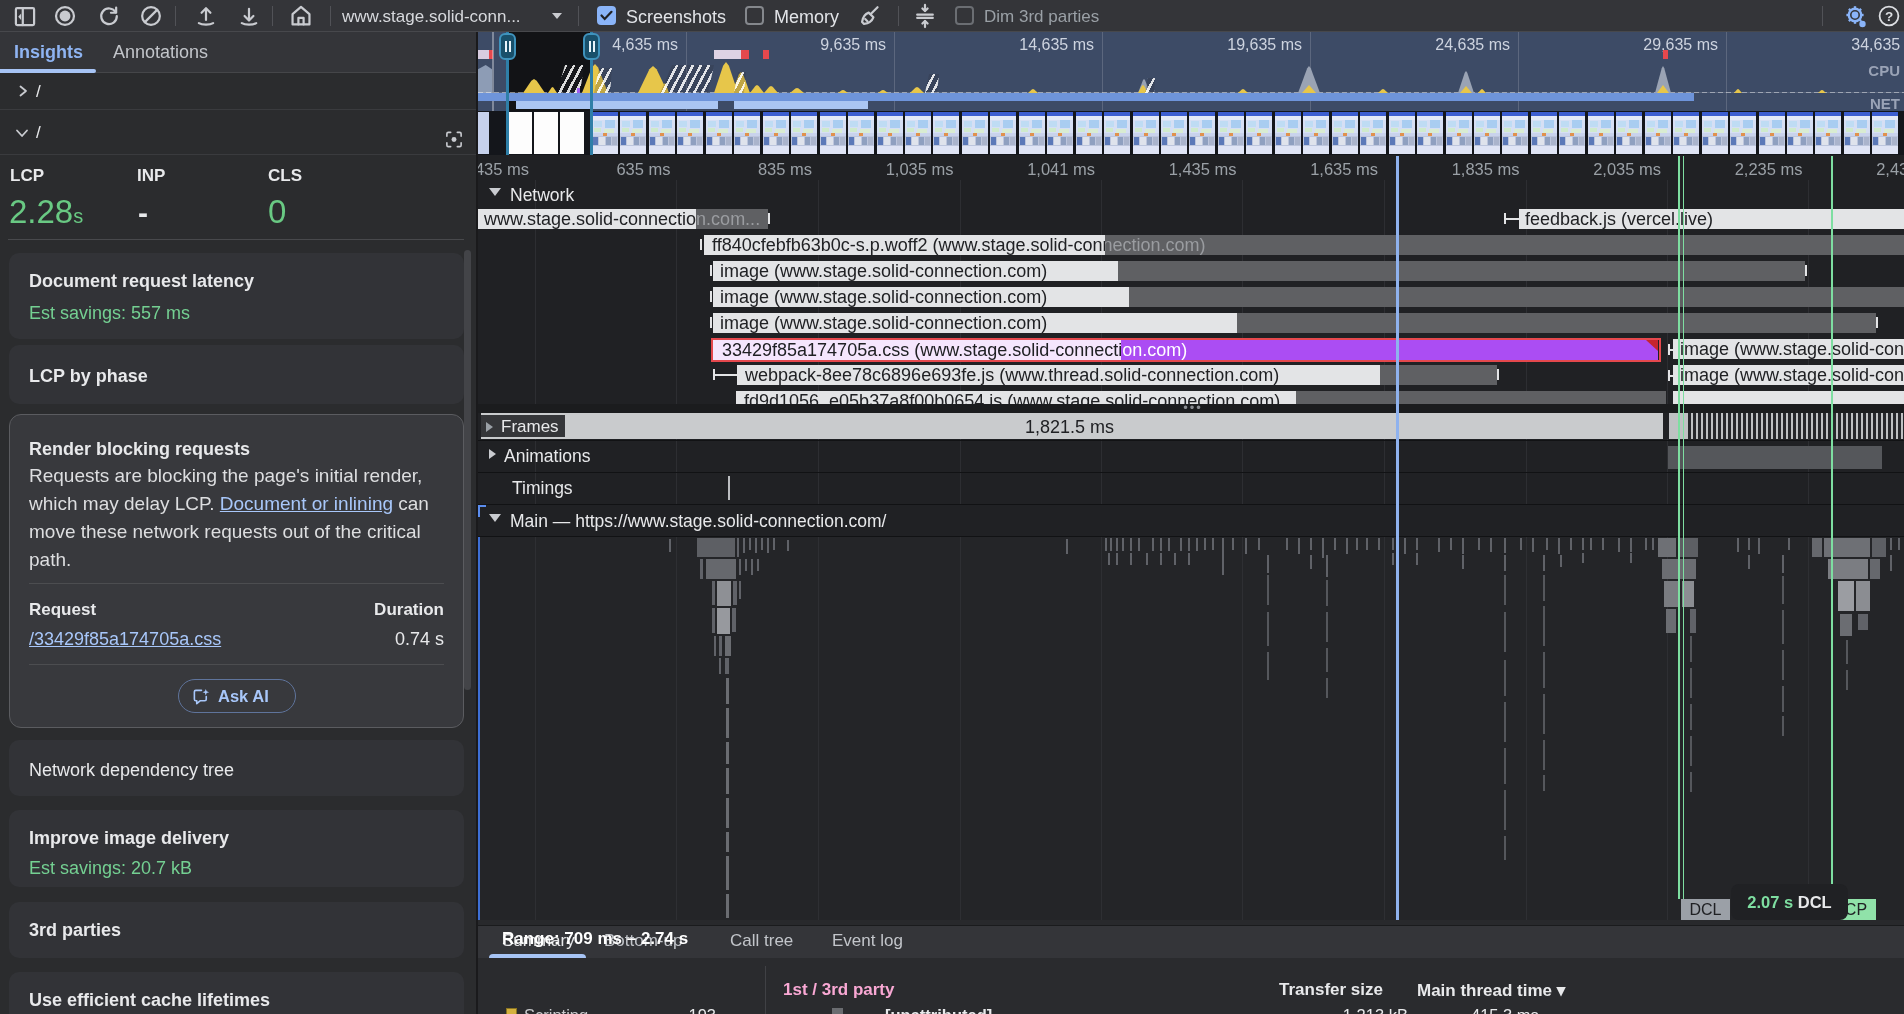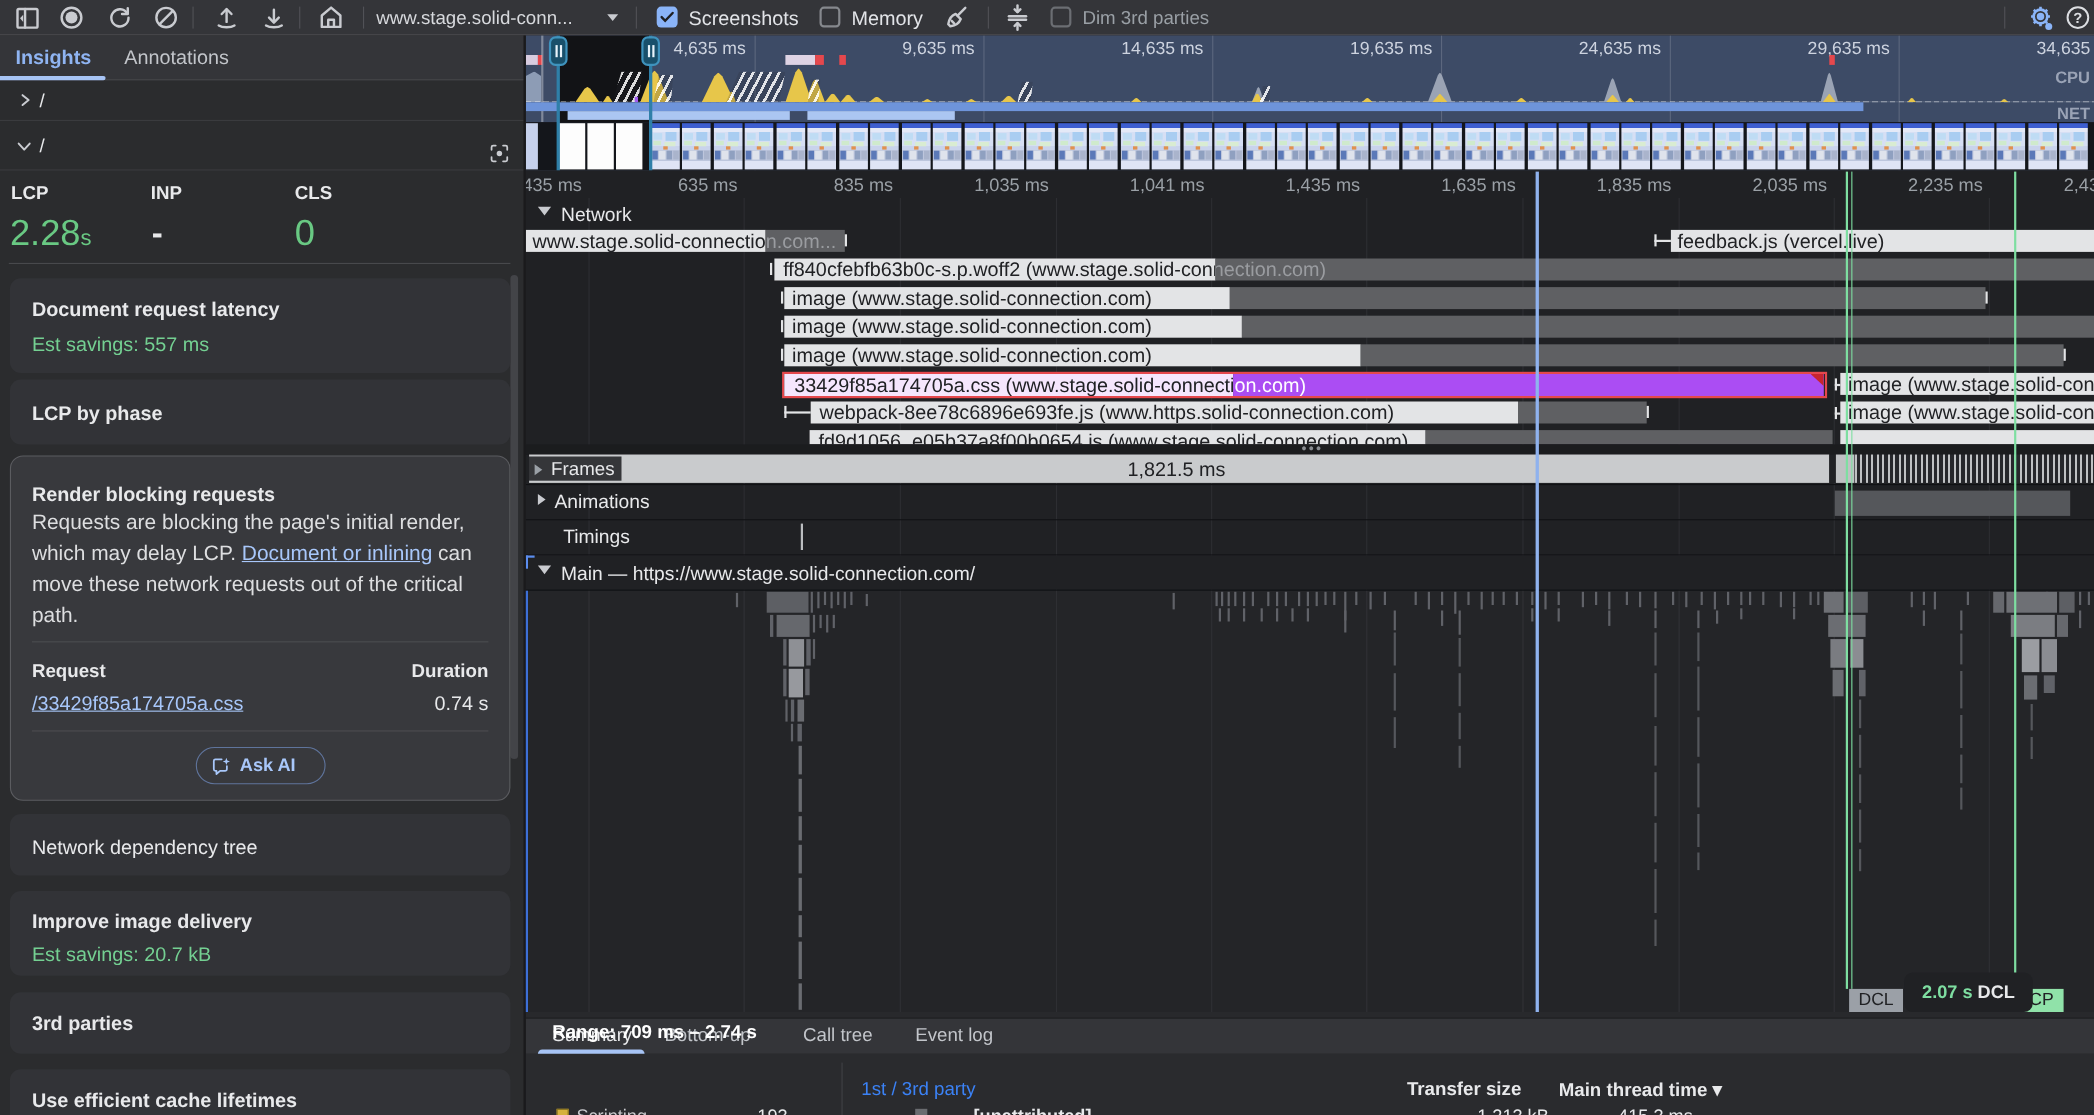--- a/index.html
+++ b/index.html
@@ -821,21 +821,21 @@
 <div style="left:1673px;top:339px;width:231px;height:20px;background:#e3e4e6;z-index:3;"></div>
 <div style="left:1673px;top:339px;width:231px;height:20px;overflow:hidden;z-index:4;color:#202124;font-size:18px;line-height:20px">
     <span class="t" style="position:absolute;left:7px">image (www.stage.solid-con</span>
   </div>
 <div style="left:713px;top:369px;width:2px;height:11px;background:#e3e4e6;z-index:3"></div>
 <div style="left:713px;top:374px;width:24px;height:2px;background:#e3e4e6;z-index:3"></div>
 <div style="left:737px;top:365px;width:643px;height:20px;background:#e3e4e6;z-index:3;"></div>
 <div style="left:1380px;top:365px;width:117px;height:20px;background:#5f6063;z-index:3;"></div>
 <div style="left:1497px;top:369px;width:2px;height:11px;background:#e3e4e6;z-index:3"></div>
 <div style="left:737px;top:365px;width:643px;height:20px;overflow:hidden;z-index:4;color:#202124;font-size:18px;line-height:20px">
-    <span class="t" style="position:absolute;left:8px">webpack-8ee78c6896e693fe.js (www.https.solid-connection.com)</span>
+    <span class="t" style="position:absolute;left:8px">webpack-8ee78c6896e693fe.js (www.thread.solid-connection.com)</span>
   </div>
 <div style="left:1668px;top:370px;width:2px;height:11px;background:#e3e4e6;z-index:3"></div>
 <div style="left:1668px;top:375px;width:5px;height:2px;background:#e3e4e6;z-index:3"></div>
 <div style="left:1673px;top:365px;width:231px;height:20px;background:#e3e4e6;z-index:3;"></div>
 <div style="left:1673px;top:365px;width:231px;height:20px;overflow:hidden;z-index:4;color:#202124;font-size:18px;line-height:20px">
     <span class="t" style="position:absolute;left:7px">image (www.stage.solid-con</span>
   </div>
 <div style="left:478px;top:391px;width:1426px;height:13px;overflow:hidden;z-index:3">
     <div style="left:258px;top:0;width:560px;height:13px;background:#e3e4e6"></div>
     <div style="left:818px;top:0;width:370px;height:13px;background:#5f6063"></div>
@@ -1052,21 +1052,21 @@
 <div style="left:478px;top:920px;width:1426px;height:5px;background:#28292c;z-index:6"></div>
 <div style="left:478px;top:925px;width:1426px;height:33px;background:#343539;border-top:1px solid #1a1b1d;z-index:6"></div>
 <div style="left:502px;top:931px;color:#e8e9eb;font-size:17px;z-index:7">Summary</div>
 <div style="left:604px;top:931px;color:#c2c5ca;font-size:17px;z-index:7">Bottom-up</div>
 <div style="left:730px;top:931px;color:#c2c5ca;font-size:17px;z-index:7">Call tree</div>
 <div style="left:832px;top:931px;color:#c2c5ca;font-size:17px;z-index:7">Event log</div>
 <div style="left:489px;top:954px;width:97px;height:4px;background:#a7c4f5;border-radius:4px 4px 0 0;z-index:7"></div>
 <div style="left:478px;top:958px;width:1426px;height:56px;background:#2a2b2e;z-index:6"></div>
 <div style="left:765px;top:966px;width:1px;height:48px;background:#404145;z-index:7"></div>
 <div style="left:502px;top:929px;color:#ffffff;font-size:17px;font-weight:bold;z-index:7">Range: 709 ms – 2.74 s</div>
-<div style="left:783px;top:980px;color:#3b82f6;font-size:17px;font-weight:normal;z-index:7">1st / 3rd party</div>
+<div style="left:783px;top:980px;color:#f9a8d4;font-size:17px;font-weight:bold;z-index:7">1st / 3rd party</div>
 <div style="left:1243px;top:980px;width:140px;text-align:right;color:#e8e9eb;font-size:17px;font-weight:bold;z-index:7">Transfer size</div>
 <div style="left:1417px;top:980px;color:#e8e9eb;font-size:17px;font-weight:bold;z-index:7">Main thread time ▾</div>
 <div style="left:506px;top:1008px;width:11px;height:11px;background:#d4b13f;border:1px solid #8a7420;z-index:7"></div>
 <div style="left:524px;top:1006px;color:#c8c9cc;font-size:16.5px;z-index:7">Scripting</div>
 <div style="left:656px;top:1006px;width:60px;text-align:right;color:#e8e9eb;font-size:16.5px;z-index:7">193</div>
 <div style="left:832px;top:1008px;width:11px;height:11px;background:#6a6c70;z-index:7"></div>
 <div style="left:885px;top:1006px;color:#e8e9eb;font-weight:bold;font-size:16.5px;z-index:7">[unattributed]</div>
 <div style="left:1288px;top:1006px;width:120px;text-align:right;color:#e8e9eb;font-size:16.5px;z-index:7">1,213 kB</div>
 <div style="left:1471px;top:1006px;color:#e8e9eb;font-size:16.5px;z-index:7">415.3 ms</div>
 </body></html>

